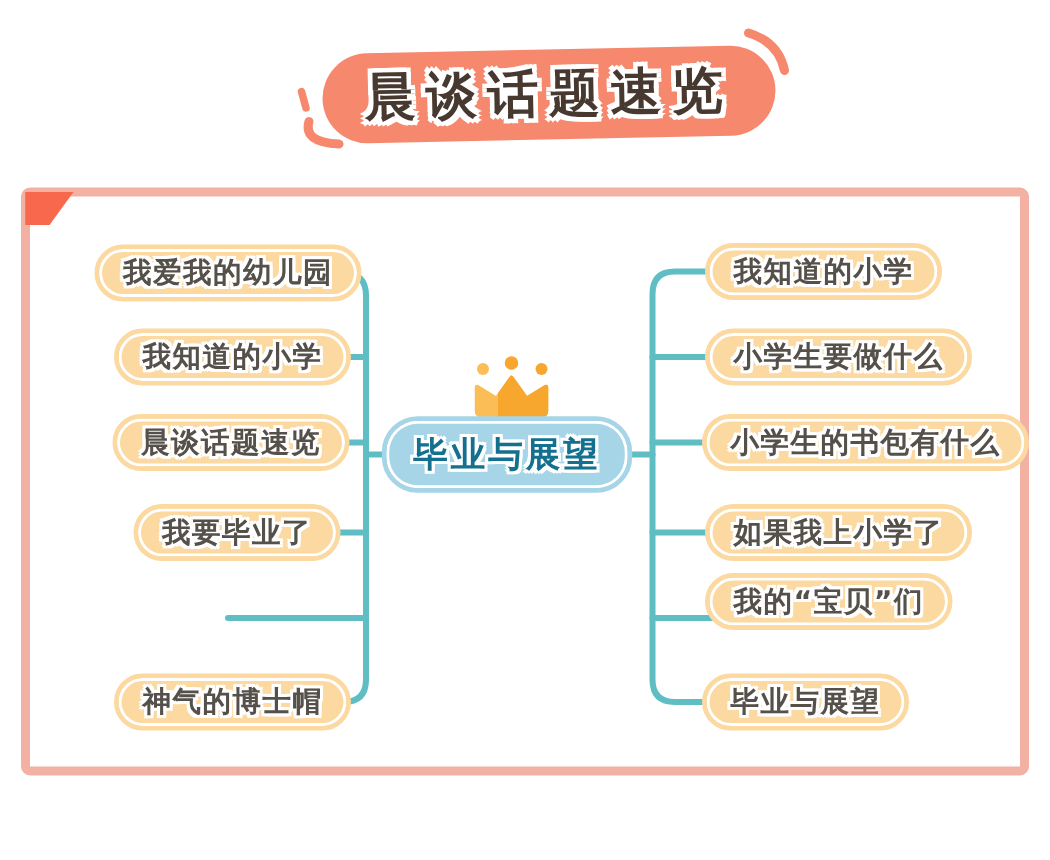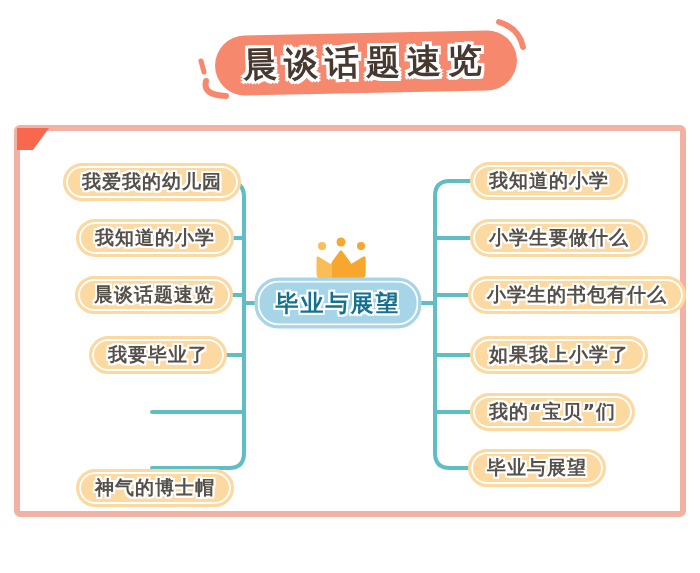--- a/index.html
+++ b/index.html
@@ -51,24 +51,24 @@
     background:#A6D5E8;border:3px solid #A6D5E8;border-radius:24px;
     box-shadow:inset 0 0 0 2px #ffffff;
     padding:7px 18px;white-space:nowrap;
     font-size:23px;font-weight:bold;color:#14708F;letter-spacing:2px;
     text-shadow:
       -2px -2px 0 #fff, 2px -2px 0 #fff, -2px 2px 0 #fff, 2px 2px 0 #fff,
       -2px 0 0 #fff, 2px 0 0 #fff, 0 -2px 0 #fff, 0 2px 0 #fff;
   }
   
   .l0{left:152px;top:182px;} .l1{left:155px;top:238px;} .l2{left:154px;top:295px;}
-  .l3{left:158px;top:355px;text-align:right;} .l4{left:159px;top:412px;} .l5{left:155px;top:488px;}
+  .l3{left:158px;top:355px;text-align:right;} .l4{left:159px;top:412px;} .l5{left:155px;top:468px;}
   
   .r0{left:470px;top:181px;} .r1{left:470px;top:238px;} .r2{left:468px;top:295px;}
-  .r3{left:470px;top:355px;} .r4{left:470px;top:412px;} .r5{left:468px;top:468px;}
+  .r3{left:470px;top:355px;} .r4{left:470px;top:401px;} .r5{left:468px;top:468px;}
 </style>
 </head>
 <body>
 
 <div id="stage">
 
   <svg class="connectors" width="700" height="573" viewBox="0 0 700 573">
     <path d="M 499 22 Q 519 28 523 47" fill="none" stroke="#F6886E" stroke-width="6" stroke-linecap="round"></path>
     <path d="M 201 61 L 204 72" fill="none" stroke="#F6886E" stroke-width="5" stroke-linecap="round"></path>
     <path d="M 206 81 Q 202 95 226 96" fill="none" stroke="#F6886E" stroke-width="6" stroke-linecap="round"></path>

